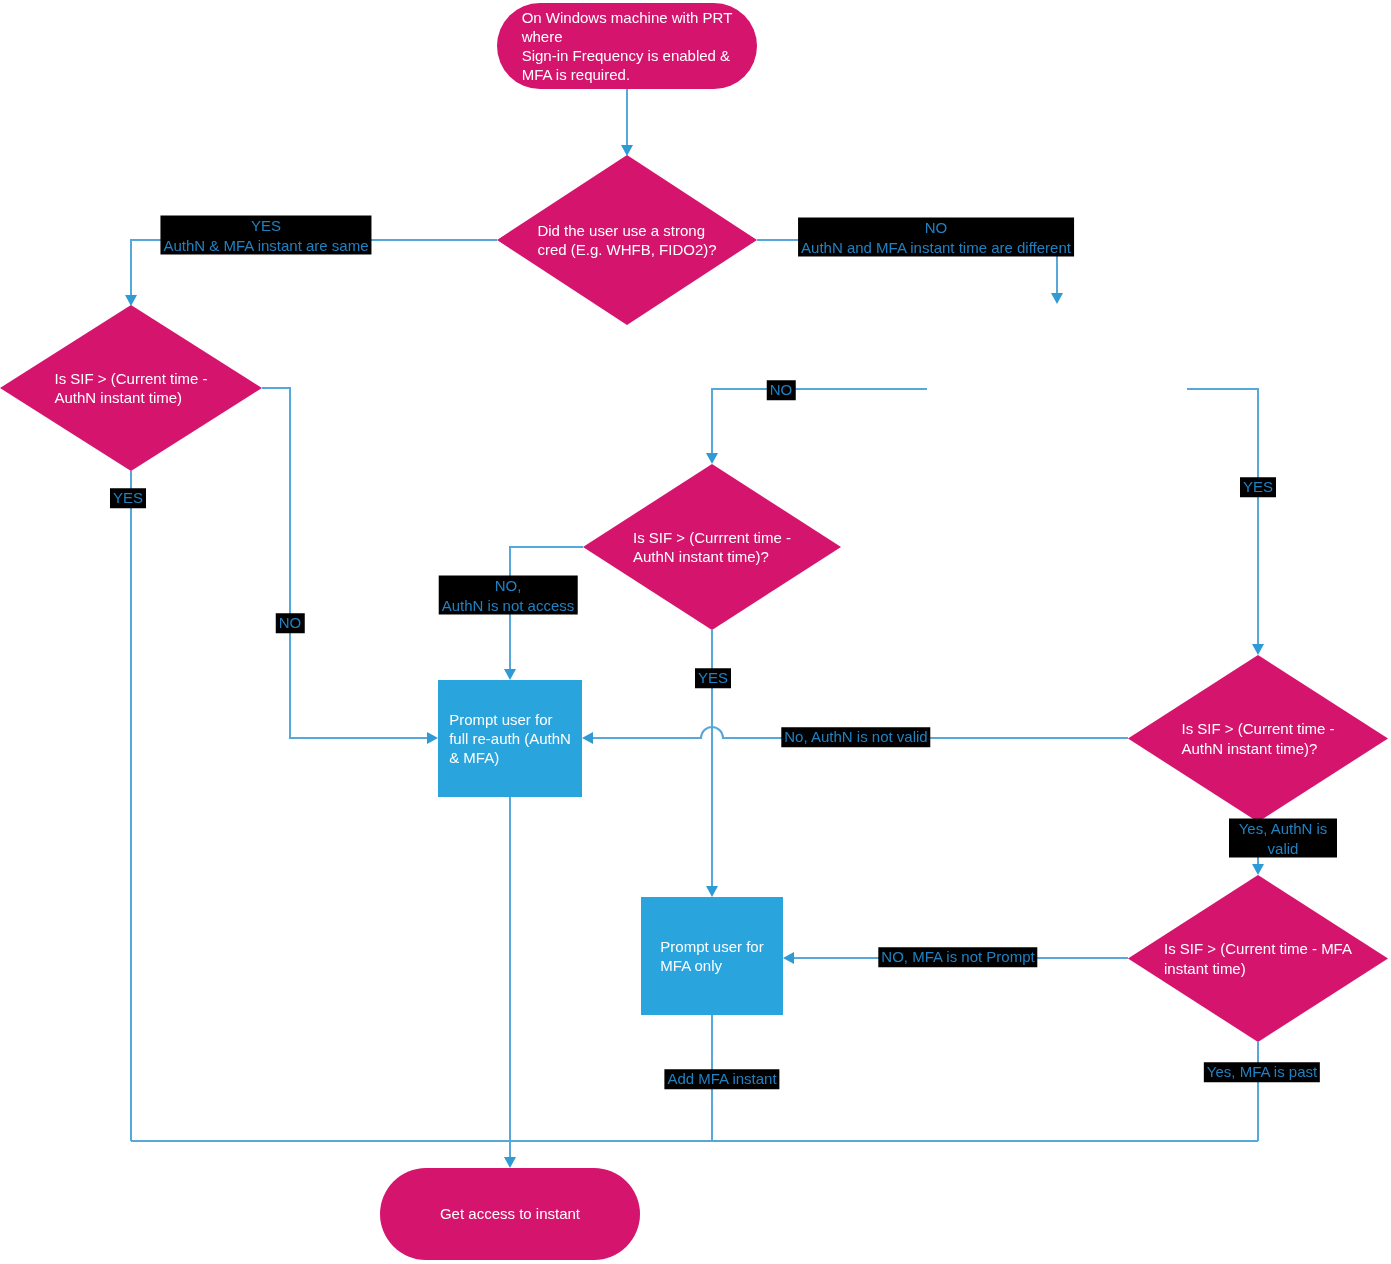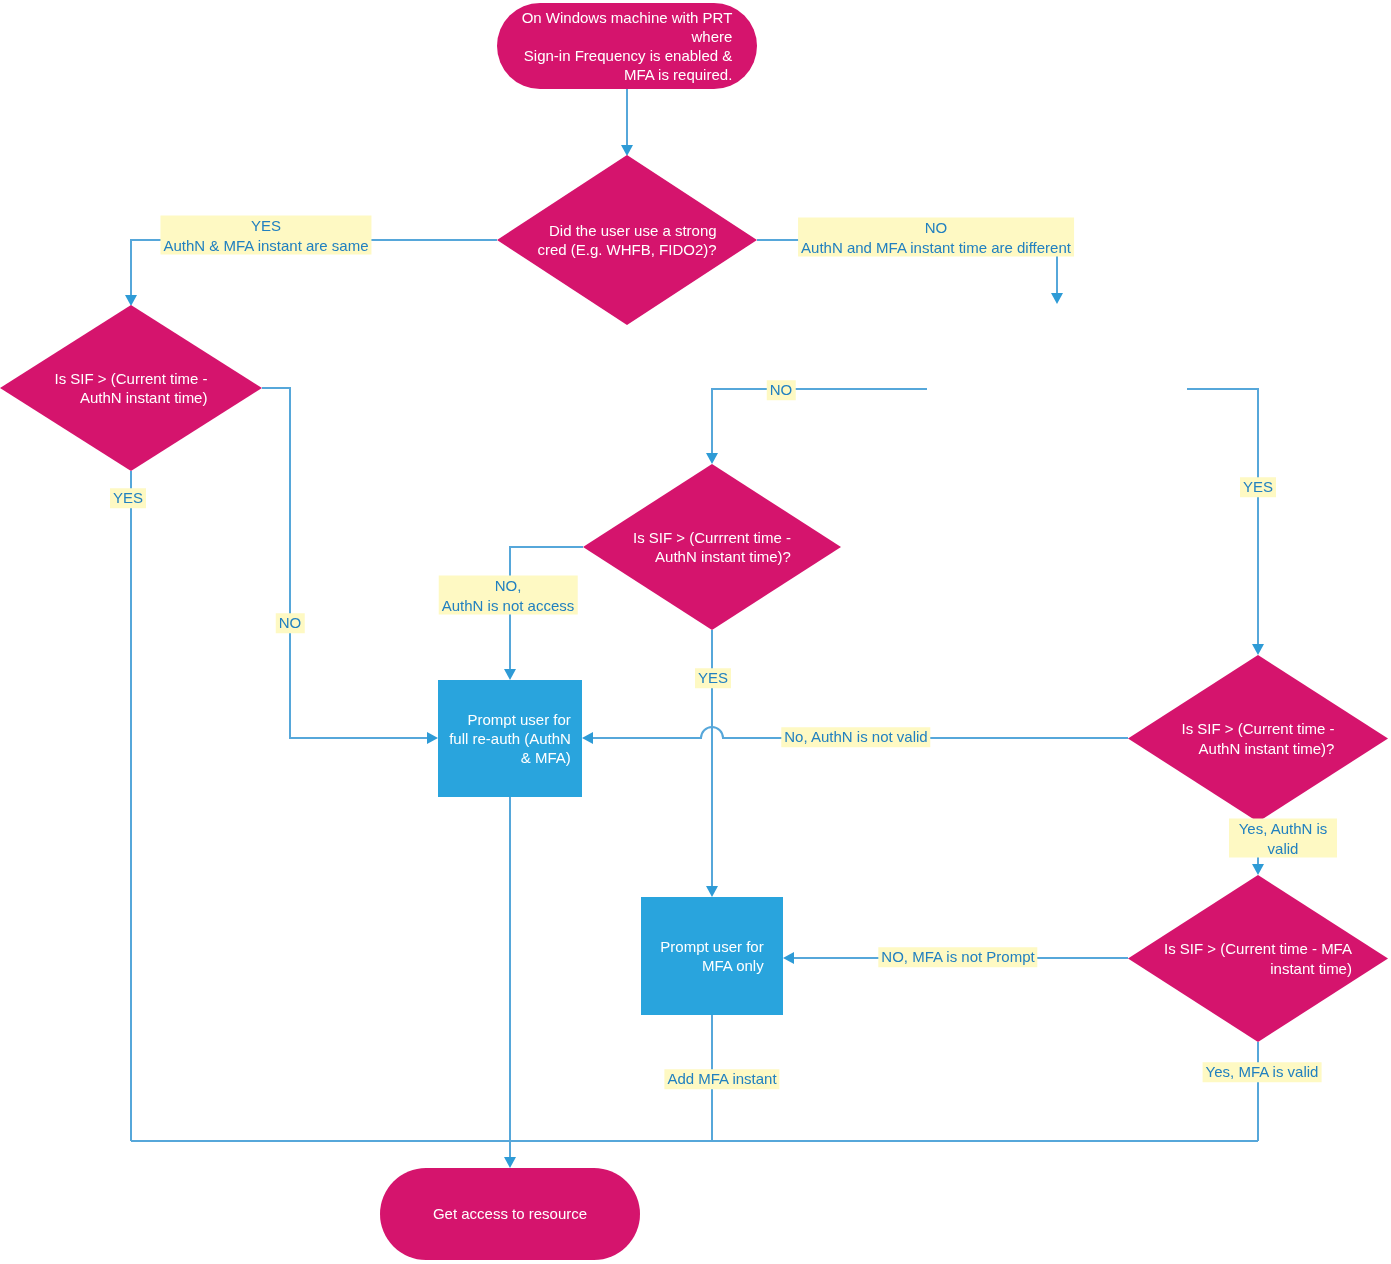--- a/index.html
+++ b/index.html
@@ -5,30 +5,30 @@
   html,body{margin:0;padding:0;background:#fff;}
   .canvas{
     position:relative;width:1391px;height:1264px;background:#ffffff;
     font-family:"Liberation Sans",sans-serif;overflow:hidden;
   }
   svg.wires{position:absolute;left:0;top:0;z-index:1;}
   svg.wires path{fill:none;stroke:var(--line);stroke-width:2;}
   svg.wires polygon{fill:var(--arrow);stroke:none;}
   .node{
     position:absolute;display:flex;align-items:center;justify-content:center;
-    text-align:right;color:#ffffff;font-size:15px;line-height:1.28;
+    text-align:left;color:#ffffff;font-size:15px;line-height:1.28;
     white-space:pre-line;z-index:2;
   }
   .stadium{background:var(--pink);border-radius:46px;}
   .diamond{background:var(--pink);clip-path:polygon(50% 0,100% 50%,50% 100%,0 50%);}
   .process{background:var(--blue);}
   .lbl{
     position:absolute;transform:translate(-50%,-50%);color:var(--label);
     font-size:15px;line-height:1.3;text-align:center;white-space:pre-line;
-    background:#fef9c3;padding:0 3px;z-index:3;
+    background:#000000;padding:0 3px;z-index:3;
   }
 </style>
 </head>
 <body>
 
 <div class="canvas">
 
   <svg class="wires" width="1391" height="1264" viewBox="0 0 1391 1264">
 
     <path d="M627,89 L627,150"></path>
@@ -97,32 +97,32 @@
 
   <div class="node diamond" style="left:1128px;top:655px;width:260px;height:167px;">Is SIF &gt; (Current time -
 AuthN instant time)?</div>
 
   <div class="node process" style="left:641px;top:897px;width:142px;height:118px;">Prompt user for
 MFA only</div>
 
   <div class="node diamond" style="left:1128px;top:875px;width:260px;height:167px;">Is SIF &gt; (Current time - MFA
 instant time)</div>
 
-  <div class="node stadium" style="left:380px;top:1168px;width:260px;height:92px;">Get access to resource</div>
+  <div class="node stadium" style="left:380px;top:1168px;width:260px;height:92px;">Get access to instant</div>
 
   <div class="lbl" style="left:266px;top:235px;">YES
 AuthN &amp; MFA instant are same</div>
   <div class="lbl" style="left:936px;top:237px;">NO
 AuthN and MFA instant time are different</div>
   <div class="lbl" style="left:128px;top:498px;">YES</div>
   <div class="lbl" style="left:290px;top:623px;">NO</div>
   <div class="lbl" style="left:781px;top:390px;">NO</div>
   <div class="lbl" style="left:1258px;top:487px;">YES</div>
   <div class="lbl" style="left:508px;top:595px;">NO,
 AuthN is not access</div>
   <div class="lbl" style="left:713px;top:678px;">YES</div>
   <div class="lbl" style="left:856px;top:737px;">No, AuthN is not valid</div>
   <div class="lbl" style="left:1259px;top:838px;margin-left:24px;">Yes, AuthN is valid</div>
   <div class="lbl" style="left:958px;top:957px;">NO, MFA is not Prompt</div>
-  <div class="lbl" style="left:1262px;top:1072px;">Yes, MFA is valid</div>
+  <div class="lbl" style="left:1262px;top:1072px;">Yes, MFA is past</div>
   <div class="lbl" style="left:722px;top:1079px;">Add MFA instant</div>
 
 </div>
 
 </body></html>

